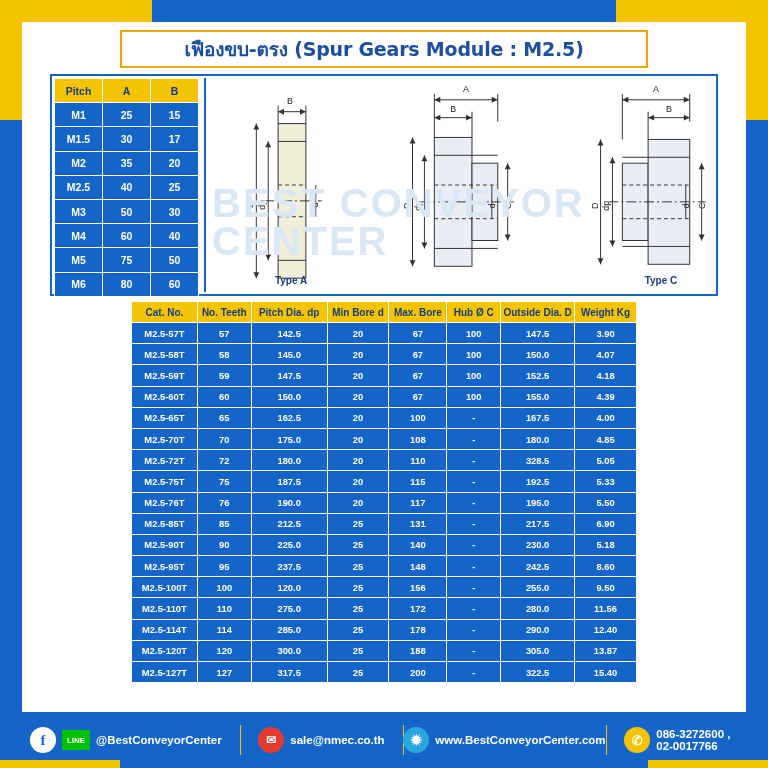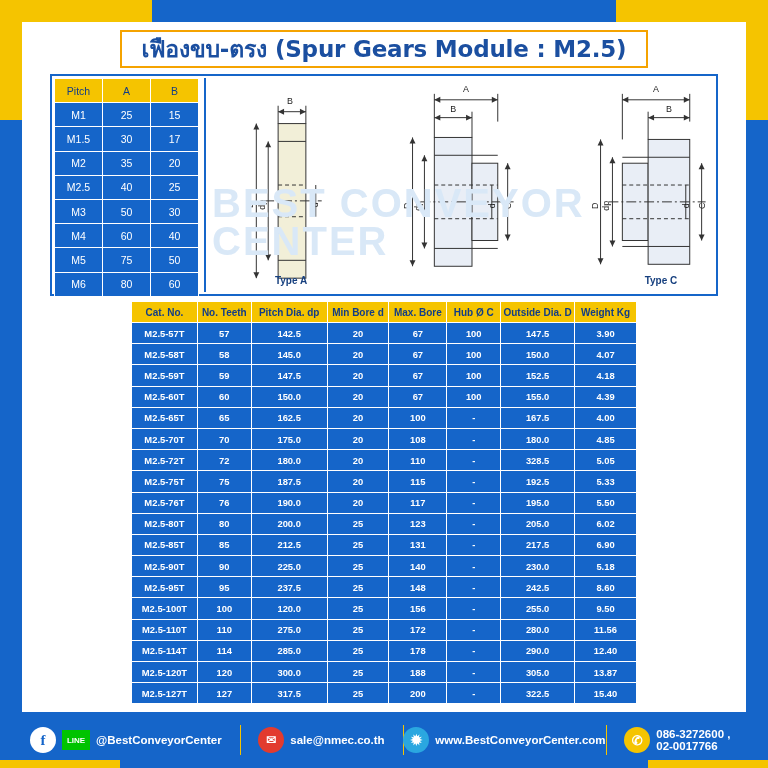--- a/index.html
+++ b/index.html
@@ -54,40 +54,40 @@
   .fi-icon.tel  { background: #f5c400; color: #ffffff; font-size: 13px; }
   .footer-sep { width: 1px; height: 30px; background: #f5c400; }
 
   
   .title-box {
     position: absolute; left: 120px; top: 30px; width: 528px; height: 38px;
     background: #ffffff; border: 2px solid #f5a300;
     display: flex; align-items: center; justify-content: center;
   }
   .title-text {
-    font-size: 23px; font-weight: bold; color: #1b4fa0;
+    font-size: 19px; font-weight: bold; color: #1b4fa0;
     font-family: "DejaVu Sans", sans-serif;
     letter-spacing: -0.2px;
   }
 
   
   .top-wrap {
     position: absolute; left: 50px; top: 74px; width: 668px; height: 222px;
     border: 2px solid #1565c9;
     background: #ffffff;
   }
   .pitch-table {
     position: absolute; left: 2px; top: 2px;
     border-collapse: collapse; font-size: 10.5px;
   }
   .pitch-table th, .pitch-table td {
     border: 1px solid #ffffff;
     width: 48px; height: 24.2px;
     text-align: center; vertical-align: middle;
-    color: #ffffff; background: #1565c9; font-weight: normal;
+    color: #ffffff; background: #1565c9; font-weight: bold;
   }
   .pitch-table th { background: #f5c400; color: #123d86; }
   .pitch-table th.pitch-head { background: #f5c400; color: #123d86; }
 
   .drawings {
     position: absolute; left: 152px; top: 2px; right: 2px; bottom: 2px;
     border-left: 2px solid #1565c9;
     display: flex;
   }
   .draw-cell { flex: 1 1 0; position: relative; }
@@ -418,30 +418,20 @@
           <td>M2.5-76T</td>
           <td>76</td>
           <td>190.0</td>
           <td>20</td>
           <td>117</td>
           <td>-</td>
           <td>195.0</td>
           <td>5.50</td>
         </tr>
       <tr>
-          <td>M2.5-80T</td>
-          <td>80</td>
-          <td>200.0</td>
-          <td>25</td>
-          <td>123</td>
-          <td>-</td>
-          <td>205.0</td>
-          <td>6.02</td>
-        </tr>
-      <tr>
           <td>M2.5-85T</td>
           <td>85</td>
           <td>212.5</td>
           <td>25</td>
           <td>131</td>
           <td>-</td>
           <td>217.5</td>
           <td>6.90</td>
         </tr>
       <tr>

